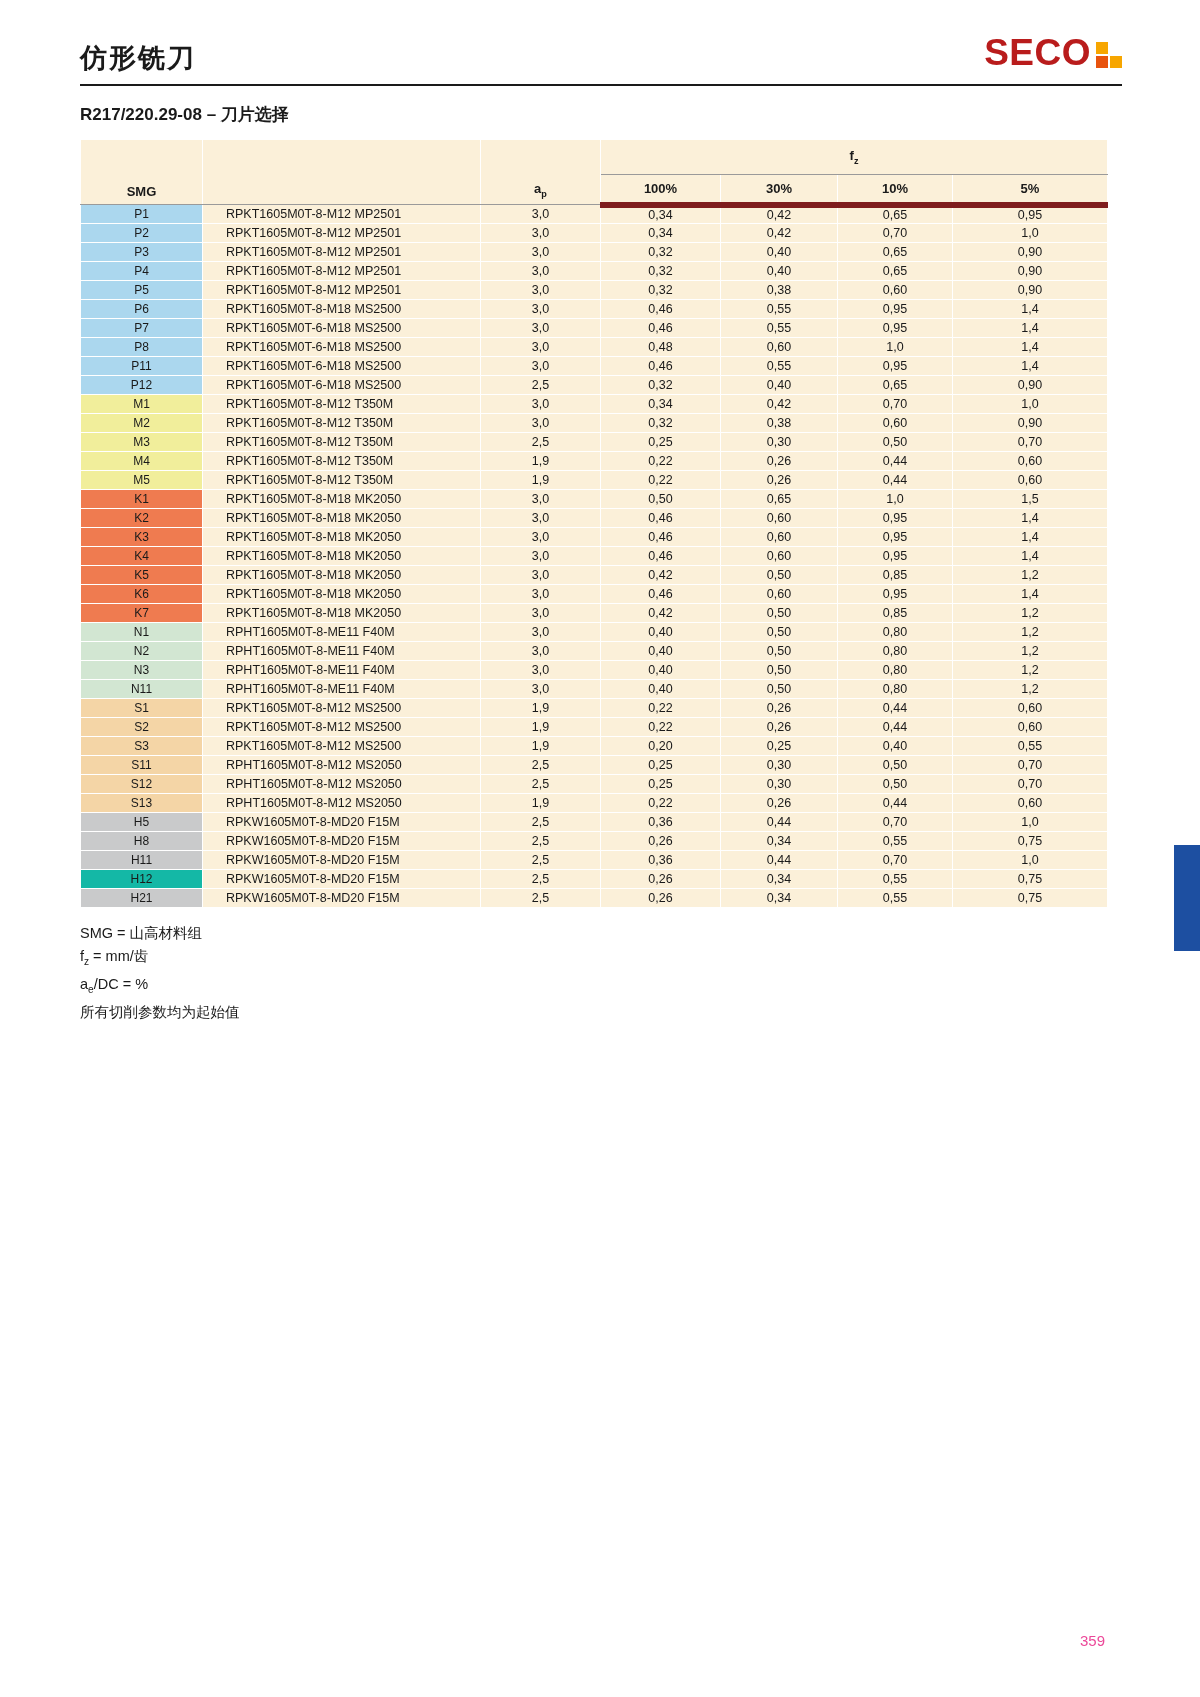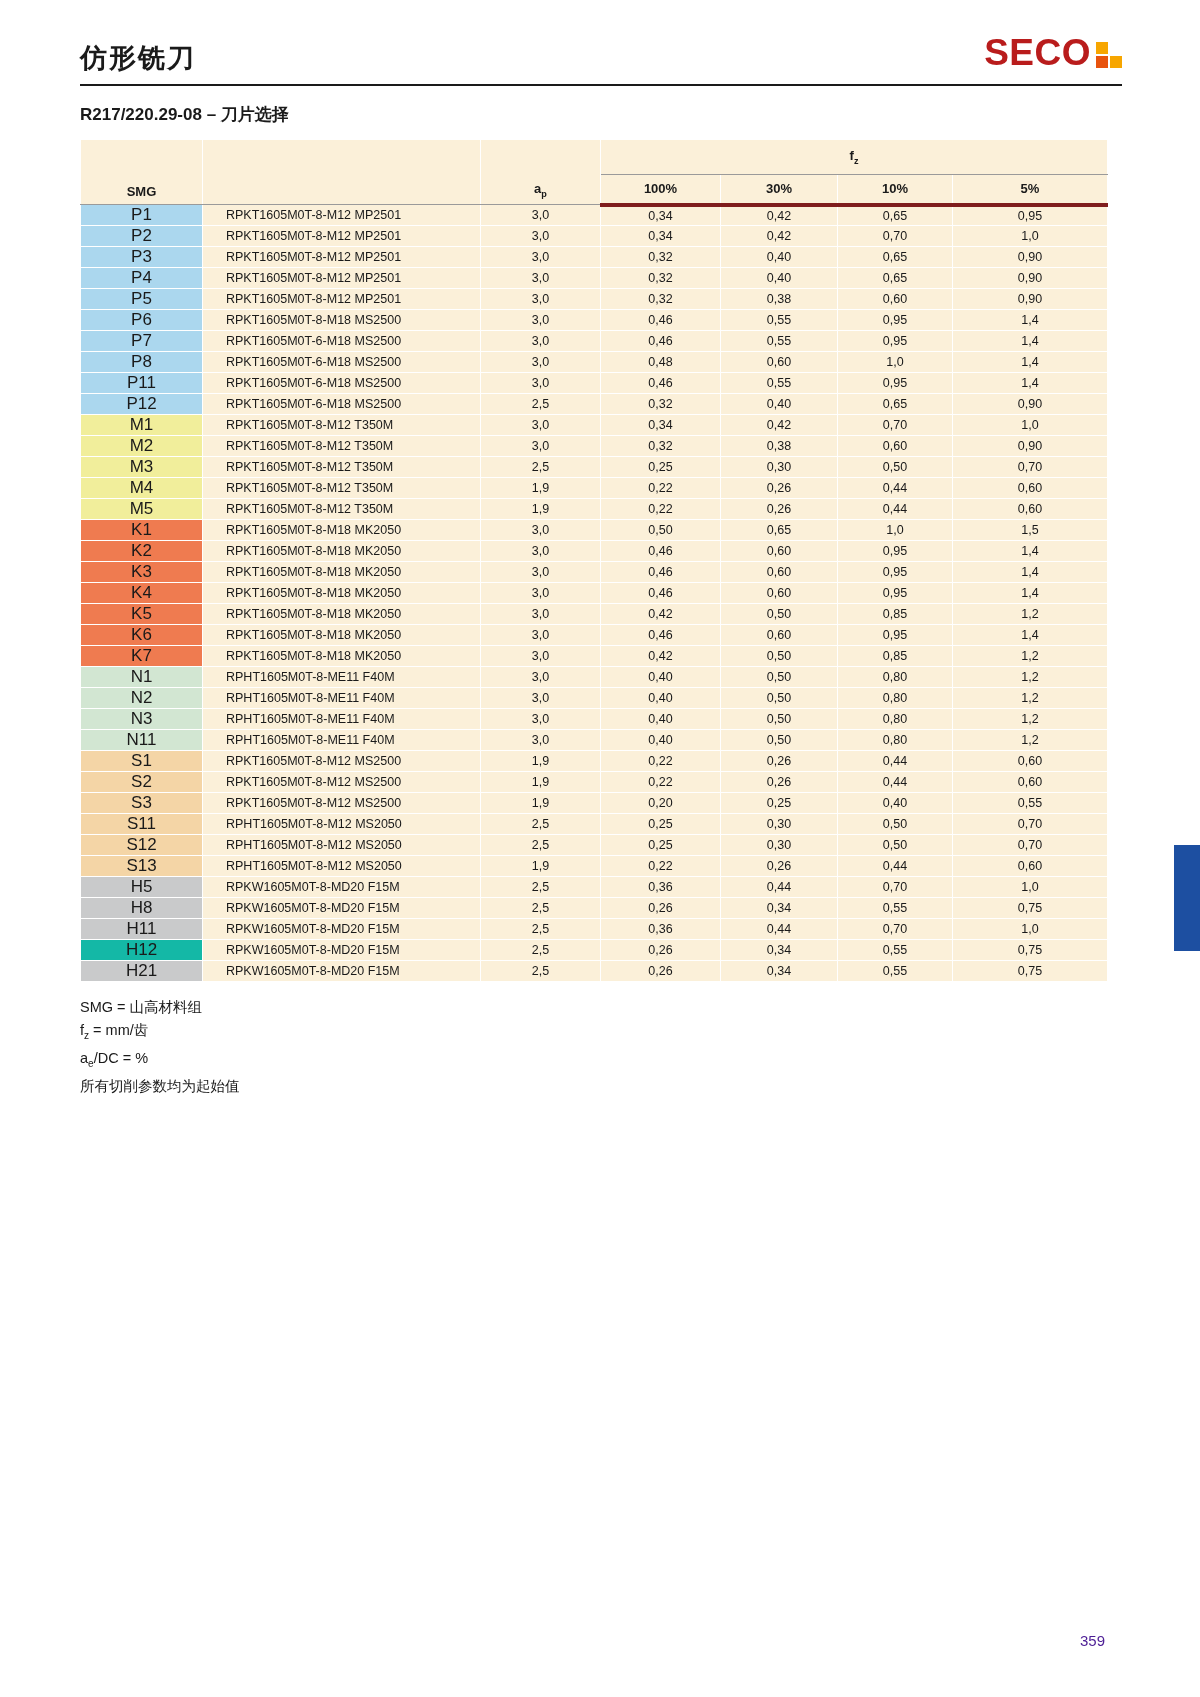--- a/index.html
+++ b/index.html
@@ -19,29 +19,29 @@
   .logo-mark .sq-red     { background:#e8530e; }
   .logo-mark .sq-yellow  { background:#f7a600; }
 
   .rule { border-top:2px solid #1a1a1a; margin-top:8px; }
   .section-title { font-size:17px; font-weight:bold; margin:17px 0 13px 0; }
 
   table.sel { border-collapse:collapse; width:1027px; table-layout:fixed; border:1px solid #c4c4c4; background:#fbf0d9; }
   .sel th, .sel td { border:1px solid #ffffff; font-size:12.5px; height:19px; padding:0 4px; text-align:center; vertical-align:middle; white-space:nowrap; overflow:hidden; }
   .sel thead th { background:#fbf0d9; font-weight:bold; font-size:13px; }
   .sel thead tr.top-row th { height:35px; }
-  .sel thead tr.pct-row th { height:30px; border-bottom:4px solid #7f1d1d; }
+  .sel thead tr.pct-row th { height:30px; border-bottom:6px solid #7f1d1d; }
   .sel thead th.hb { vertical-align:bottom; padding-bottom:5px; border-bottom:1px solid #9a9a9a; }
   .sel thead th.fz { border-bottom:1px solid #9a9a9a; }
   .sel td.ins { text-align:left; padding-left:23px; }
-  .sel td.smg { font-size:17px; }
+  .sel td.smg { font-size:12px; }
   sub { font-size:70%; }
 
   .footnotes { margin-top:14px; font-size:14.5px; line-height:23px; }
-  .page-number { position:absolute; top:1632px; right:95px; font-size:15px; color:#4c1d95; }
+  .page-number { position:absolute; top:1632px; right:95px; font-size:15px; color:#ec4899; }
   .side-tab { position:absolute; right:0; top:845px; width:26px; height:106px; background:#1d4fa1; }
 </style>
 </head>
 <body>
 
 <div class="page">
   <div class="content">
 
     <div class="header-row">
       <h1 class="page-title">仿形铣刀</h1>

